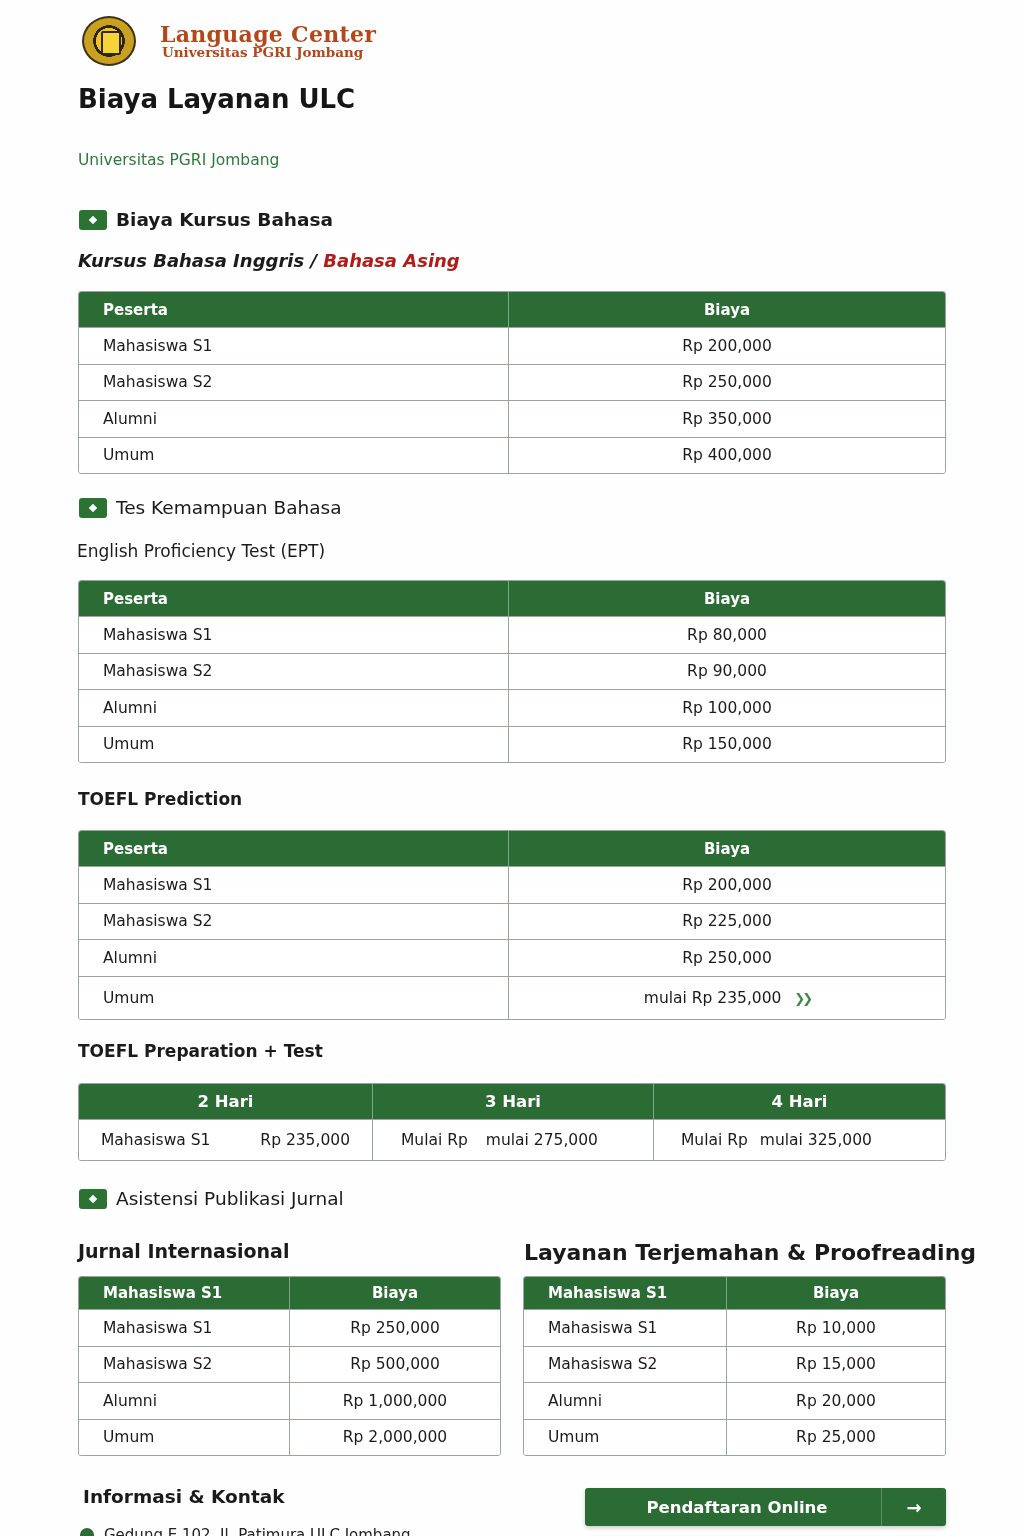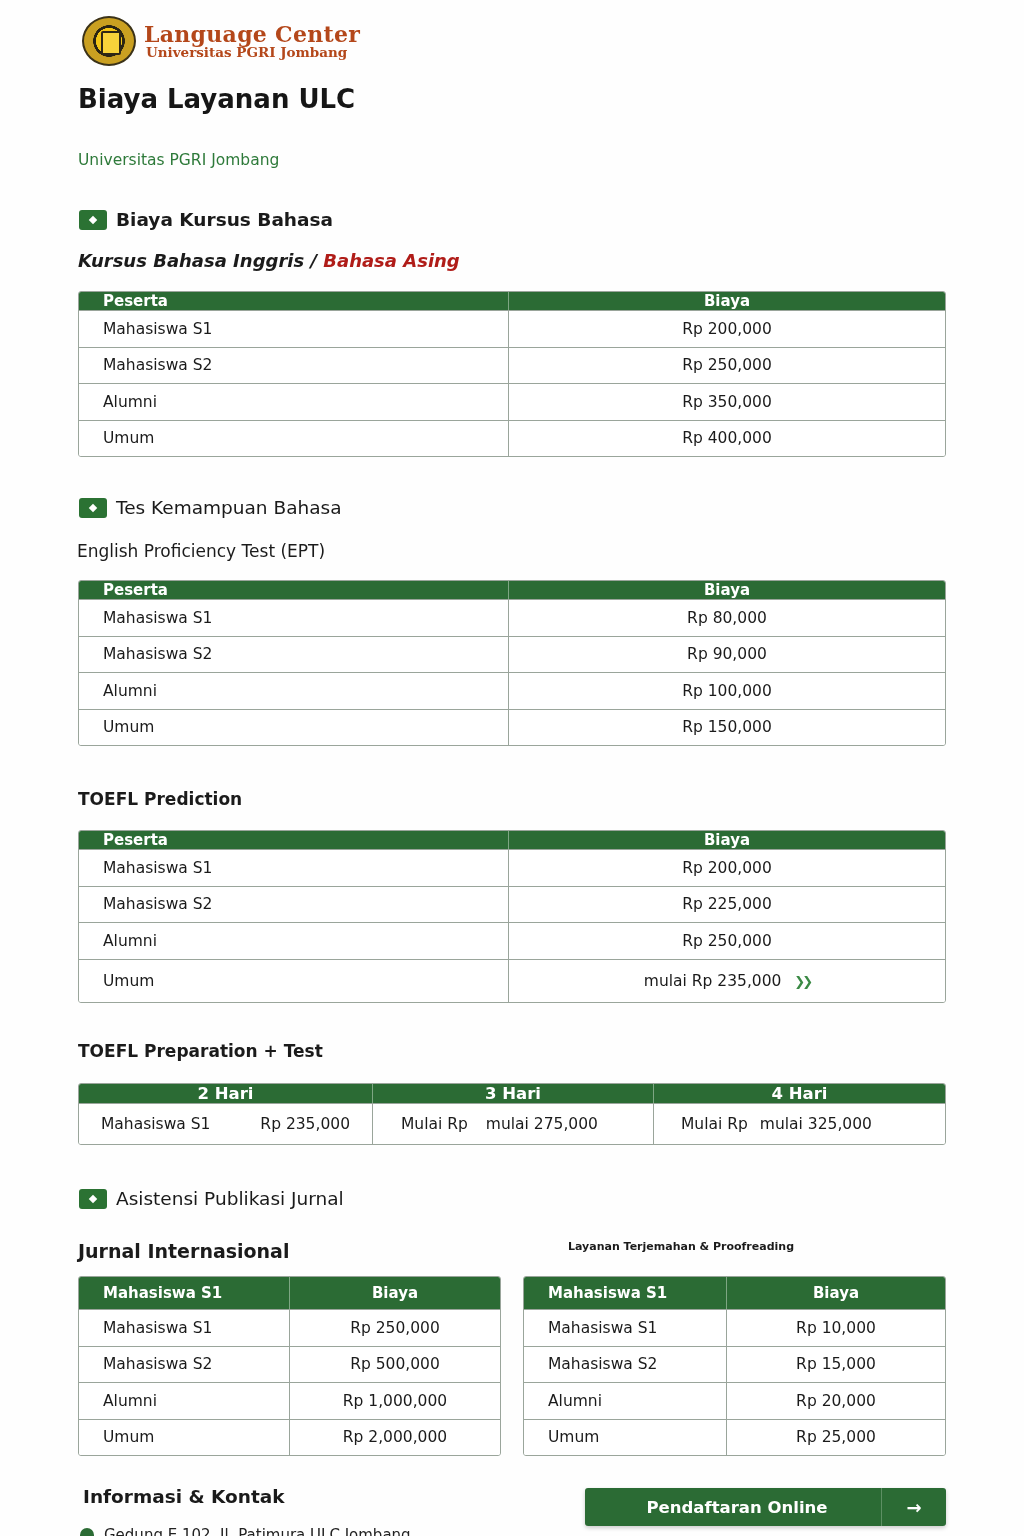--- a/index.html
+++ b/index.html
@@ -2,38 +2,38 @@
 <html><head>
 <meta charset="utf-8">
 <style>
   * { box-sizing: border-box; margin: 0; padding: 0; }
   html, body { width: 1024px; height: 1536px; overflow: hidden; background: #fefefe; }
   body { font-family: "DejaVu Sans", sans-serif; color: #1a1a1a; position: relative; }
 
   .logo { position: absolute; left: 82px; top: 16px; display: flex; align-items: center; }
   .logo-emblem { width: 54px; height: 50px; border-radius: 50%; background: radial-gradient(circle, #f3c516 0 38%, #2a2413 39% 46%, #caa021 47% 100%); border: 2px solid #3b3218; position: relative; }
   .logo-emblem::after { content: ""; position: absolute; left: 17px; top: 13px; width: 16px; height: 20px; background: #f7d33a; border: 2px solid #2e2715; border-radius: 2px; }
-  .logo-text { margin-left: 8px; line-height: 1; }
+  .logo-text { margin-left: 24px; line-height: 1; }
   .logo-title { font-family: "DejaVu Serif", serif; font-weight: bold; font-size: 22px; color: #b4471a; letter-spacing: 0.3px; }
   .logo-sub { font-family: "DejaVu Serif", serif; font-weight: bold; font-size: 13.5px; color: #b4471a; margin-top: 1px; margin-left: 2px; }
 
   .page-title { position: absolute; left: 78px; top: 84px; font-size: 26px; font-weight: bold; color: #161616; }
   .page-subtitle { position: absolute; left: 78px; top: 151px; font-size: 15.5px; color: #2e7a3a; }
 
   .sec-head { position: absolute; left: 79px; display: flex; align-items: center; font-size: 18.5px; font-weight: bold; }
   .sec-head.light { font-weight: normal; }
   .sec-badge { width: 28px; height: 20px; background: #2b7233; border-radius: 3px; margin-right: 9px; position: relative; }
   .sec-badge::after { content: ""; position: absolute; left: 11px; top: 7px; width: 6px; height: 6px; background: #fff; transform: rotate(45deg); }
 
   .sub-head { position: absolute; font-size: 17px; font-weight: bold; color: #1b1b1b; }
   .sub-head.italic { font-style: italic; font-size: 18px; }
   .accent-red { color: #b01c18; }
 
   table { position: absolute; border-collapse: separate; border-spacing: 0; border: 1px solid #9aa59b; border-radius: 3px; overflow: hidden; }
-  th { background: #2b6b34; color: #fff; font-size: 15px; font-weight: bold; height: 18px; border-right: 1px solid #7ea683; }
+  th { background: #2b6b34; color: #fff; font-size: 15px; font-weight: bold; height: 35px; border-right: 1px solid #7ea683; }
   th:last-child { border-right: none; }
   td { font-size: 15.5px; color: #1b1b1b; height: 36.5px; border-top: 1px solid #9aa59b; border-right: 1px solid #9aa59b; background: #fff; }
   td:last-child { border-right: none; }
   .left { text-align: left; padding-left: 24px; }
   .center { text-align: center; }
   .arrows { display: inline-block; margin-left: 8px; color: #3b8a45; font-size: 13px; letter-spacing: -3px; vertical-align: middle; }
 
   .prep-table td { height: 41px; }
   .prep-cell { display: flex; justify-content: space-between; padding: 0 22px; }
 
@@ -192,21 +192,21 @@
     </tr>
   </tbody>
 </table>
 
 <div class="sec-head light" style="top:1188px;">
   <span class="sec-badge"></span>
   <span>Asistensi Publikasi Jurnal</span>
 </div>
 
 <div class="sub-head" style="left:78px; top:1240px; font-size:19px;">Jurnal Internasional</div>
-<div class="sub-head" style="left:524px; top:1240px; font-size:11px;margin-left:44px;">Layanan Terjemahan &amp; Proofreading</div>
+<div class="sub-head" style="left:524px; top:1240px; font-size:22px;">Layanan Terjemahan &amp; Proofreading</div>
 
 <table style="left:78px; top:1276px; width:423px;">
   <thead>
       <tr>
     <th class="left" style="width:211px; height:32px;">Mahasiswa S1</th>
     <th class="center" style="height:32px;">Biaya</th>
   </tr>
     </thead>
   <tbody>
     <tr>

